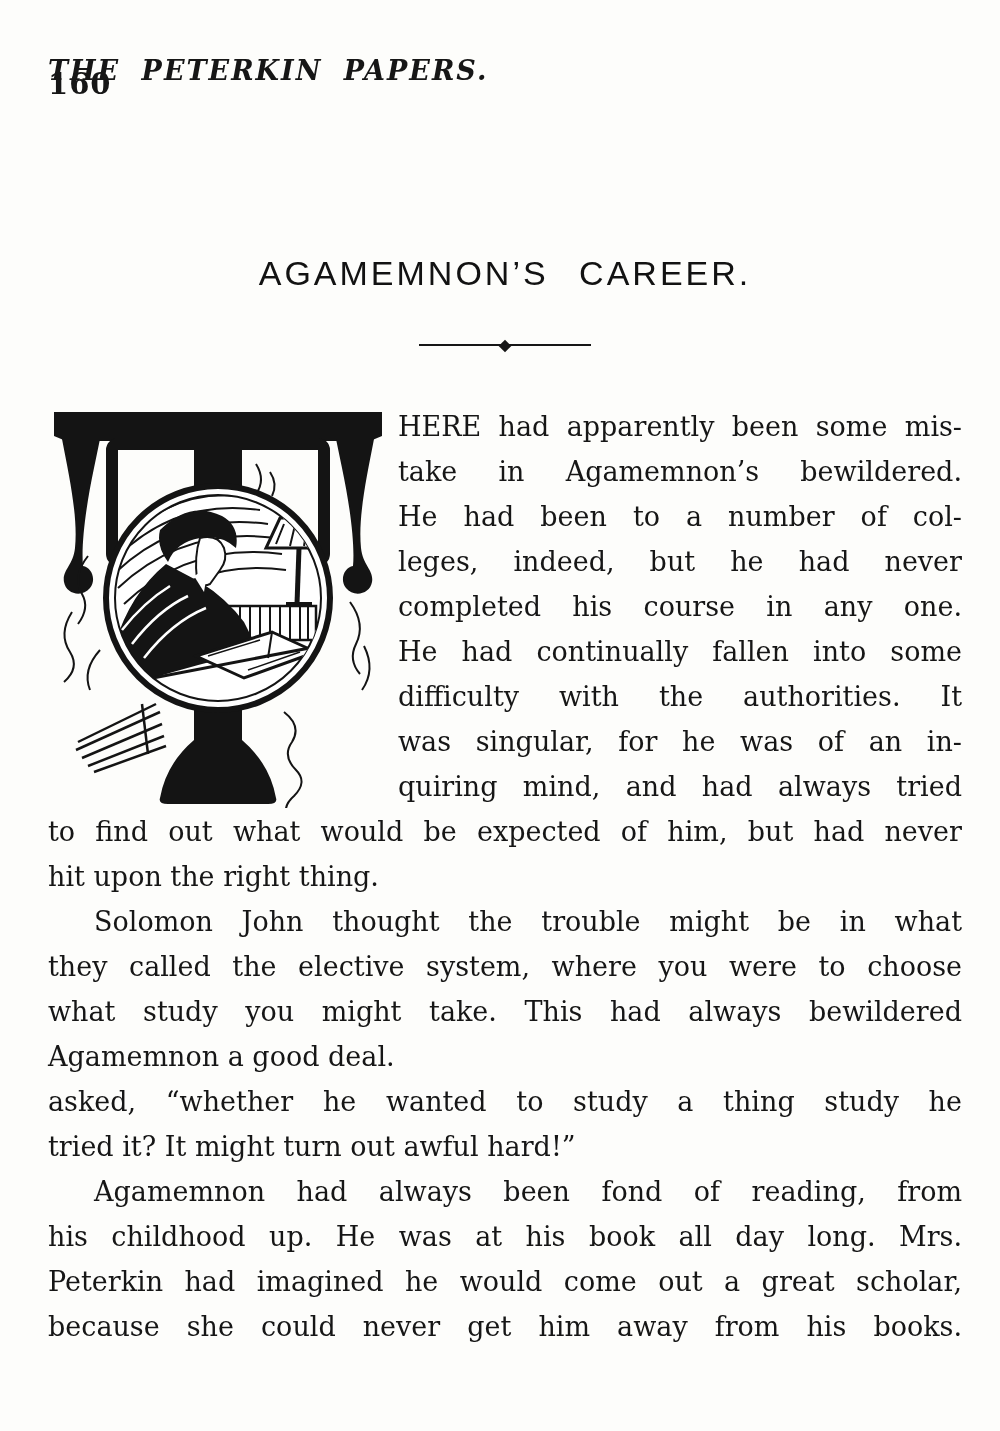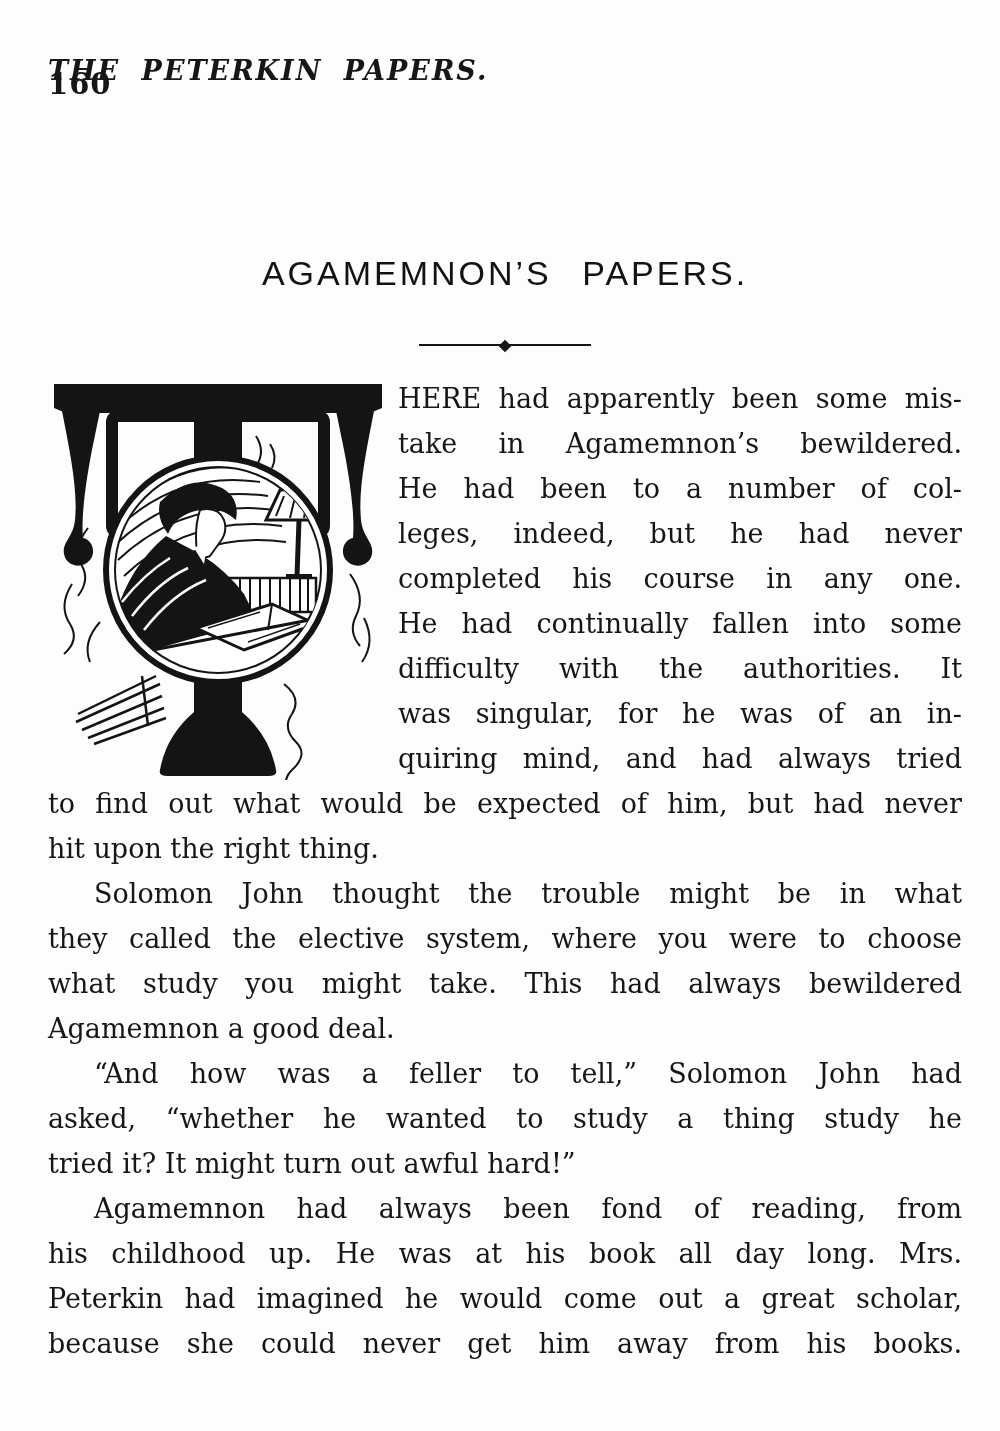--- a/index.html
+++ b/index.html
@@ -52,21 +52,21 @@
     height: 2px; background: #161616;
   }
   .divider .diamond {
     position: absolute; left: 50%; top: 50%;
     width: 9px; height: 9px;
     transform: translate(-50%, -50%) rotate(45deg);
     background: #161616;
   }
   
   .bodytext {
-    margin-top: 24px;
+    margin-top: 52px;
     font-size: 27px;
     line-height: 45px;
   }
   .tline {
     text-align: justify;
     text-align-last: justify;
     white-space: normal;
   }
   .tline-last { text-align-last: left; }
   .tline-indent { text-indent: 46px; }
@@ -80,21 +80,21 @@
 </head>
 <body>
 
 <div class="page">
 
   <div class="runhead">
     <div class="folio">160</div>
     <div class="runtitle">THE PETERKIN PAPERS.</div>
   </div>
 
-  <div class="chapter-title">AGAMEMNON’S PAPERS.</div>
+  <div class="chapter-title">AGAMEMNON’S CAREER.</div>
 
   <div class="divider">
     <div class="rule"></div>
     <div class="diamond"></div>
   </div>
 
   <div class="bodytext">
 
     <div class="clearfix">
       <div class="dropcap-figure">
@@ -190,21 +190,20 @@
     </div>
 
     <div>
         <div class="tline tline-indent">Solomon John thought the trouble might be in what</div>
         <div class="tline">they called the elective system, where you were to choose</div>
         <div class="tline">what study you might take.  This had always bewildered</div>
         <div class="tline tline-last">Agamemnon a good deal.</div>
       </div>
 
     <div>
-        <div class="tline tline-indent">“And how was a feller to tell,” Solomon John had</div>
         <div class="tline">asked, “whether he wanted to study a thing study he</div>
         <div class="tline tline-last">tried it?  It might turn out awful hard!”</div>
       </div>
 
     <div>
         <div class="tline tline-indent">Agamemnon had always been fond of reading, from</div>
         <div class="tline">his childhood up.  He was at his book all day long.  Mrs.</div>
         <div class="tline">Peterkin had imagined he would come out a great scholar,</div>
         <div class="tline">because she could never get him away from his books.</div>
       </div>

